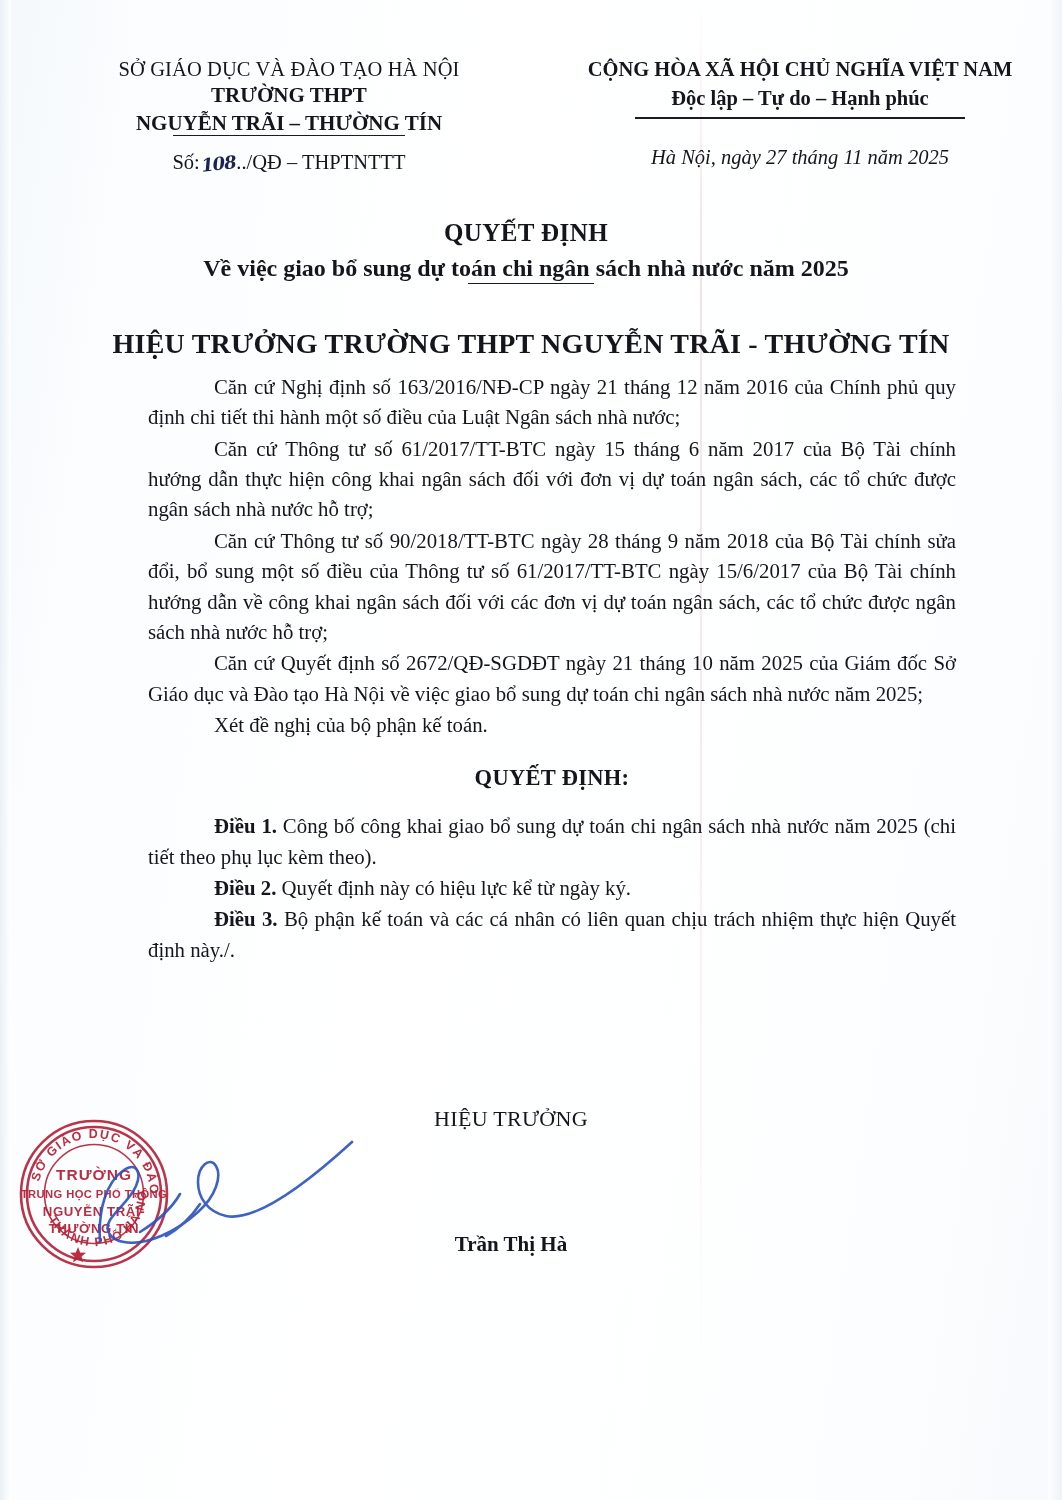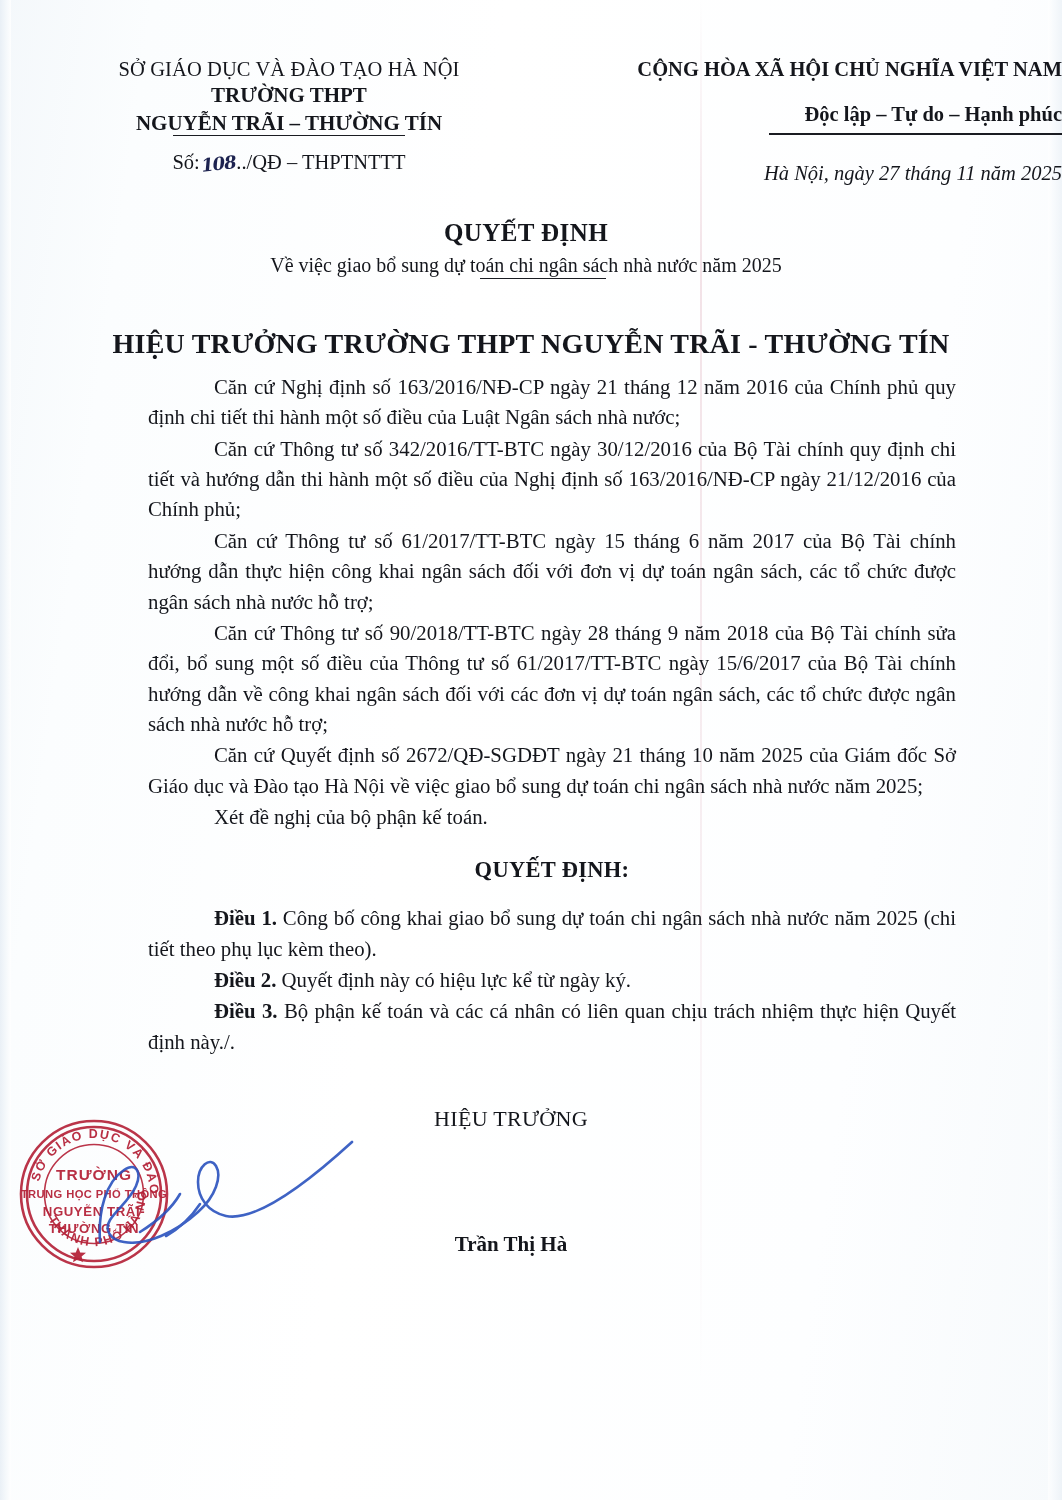--- a/index.html
+++ b/index.html
@@ -52,21 +52,21 @@
     width: 1062px;
     display: flex;
   }
   .hdr-left {
     width: 498px;
     margin-left: 40px;
     text-align: center;
   }
   .hdr-right {
     flex: 1;
-    text-align: right;
+    text-align: center;
   }
   .org-line1 {
     font-size: 20.5px;
     letter-spacing: .1px;
     line-height: 1.28;
     white-space: nowrap;
   }
   .org-line2, .org-line3 {
     font-weight: bold;
     font-size: 21px;
@@ -107,21 +107,21 @@
     font-size: 20.5px;
     line-height: 1.3;
     white-space: nowrap;
   }
   .motto-line {
     font-weight: bold;
     font-size: 20.5px;
     line-height: 1.35;
     display: inline-block;
     position: relative;
-    margin-top: 18px;
+    margin-top: 2px;
     white-space: nowrap;
   }
   .motto-line::after {
     content: "";
     position: absolute;
     left: -14%;
     right: -14%;
     bottom: -7px;
     border-bottom: 2px solid #1a1c22;
   }
@@ -139,22 +139,22 @@
     width: 1052px;
     text-align: center;
   }
   .title-main {
     font-weight: bold;
     font-size: 25px;
     letter-spacing: .4px;
     line-height: 1.2;
   }
   .title-sub {
-    font-weight: normal;
-    font-size: 20px;
+    font-weight: bold;
+    font-size: 24px;
     line-height: 1.35;
     margin-top: 4px;
     display: inline-block;
     position: relative;
   }
   .title-sub::after {
     content: "";
     position: absolute;
     left: 41%;
     width: 126px;
@@ -296,21 +296,20 @@
   <div class="title-block">
     <div class="title-main">QUYẾT ĐỊNH</div>
     <div class="title-sub">Về việc giao bổ sung dự toán chi ngân sách nhà nước năm 2025</div>
   </div>
 
   <div class="authority-line">HIỆU TRƯỞNG TRƯỜNG THPT NGUYỄN TRÃI - THƯỜNG TÍN</div>
 
   <div class="body-block">
 
     <p class="para">Căn cứ Nghị định số 163/2016/NĐ-CP ngày 21 tháng 12 năm 2016 của Chính phủ quy định chi tiết thi hành một số điều của Luật Ngân sách nhà nước;</p>
-    <p class="para">Căn cứ Thông tư số 342/2016/TT-BTC ngày 30/12/2016 của Bộ Tài chính quy định chi tiết và hướng dẫn thi hành một số điều của Nghị định số 163/2016/NĐ-CP ngày 21/12/2016 của Chính phủ;</p>
     <p class="para">Căn cứ Thông tư số 61/2017/TT-BTC ngày 15 tháng 6 năm 2017 của Bộ Tài chính hướng dẫn thực hiện công khai ngân sách đối với đơn vị dự toán ngân sách, các tổ chức được ngân sách nhà nước hỗ trợ;</p>
     <p class="para">Căn cứ Thông tư số 90/2018/TT-BTC ngày 28 tháng 9 năm 2018 của Bộ Tài chính sửa đổi, bổ sung một số điều của Thông tư số 61/2017/TT-BTC ngày 15/6/2017 của Bộ Tài chính hướng dẫn về công khai ngân sách đối với các đơn vị dự toán ngân sách, các tổ chức được ngân sách nhà nước hỗ trợ;</p>
     <p class="para">Căn cứ Quyết định số 2672/QĐ-SGDĐT ngày 21 tháng 10 năm 2025 của Giám đốc Sở Giáo dục và Đào tạo Hà Nội về việc giao bổ sung dự toán chi ngân sách nhà nước năm 2025;</p>
     <p class="para">Xét đề nghị của bộ phận kế toán.</p>
 
     <div class="para decide-word">QUYẾT ĐỊNH:</div>
 
     <p class="para"><span class="dieu-label">Điều 1.</span><span> Công bố công khai giao bổ sung dự toán chi ngân sách nhà nước năm 2025 (chi tiết theo phụ lục kèm theo).</span></p>
     <p class="para"><span class="dieu-label">Điều 2.</span><span> Quyết định này có hiệu lực kể từ ngày ký.</span></p>
     <p class="para"><span class="dieu-label">Điều 3.</span><span> Bộ phận kế toán và các cá nhân có liên quan chịu trách nhiệm thực hiện Quyết định này./.</span></p>

